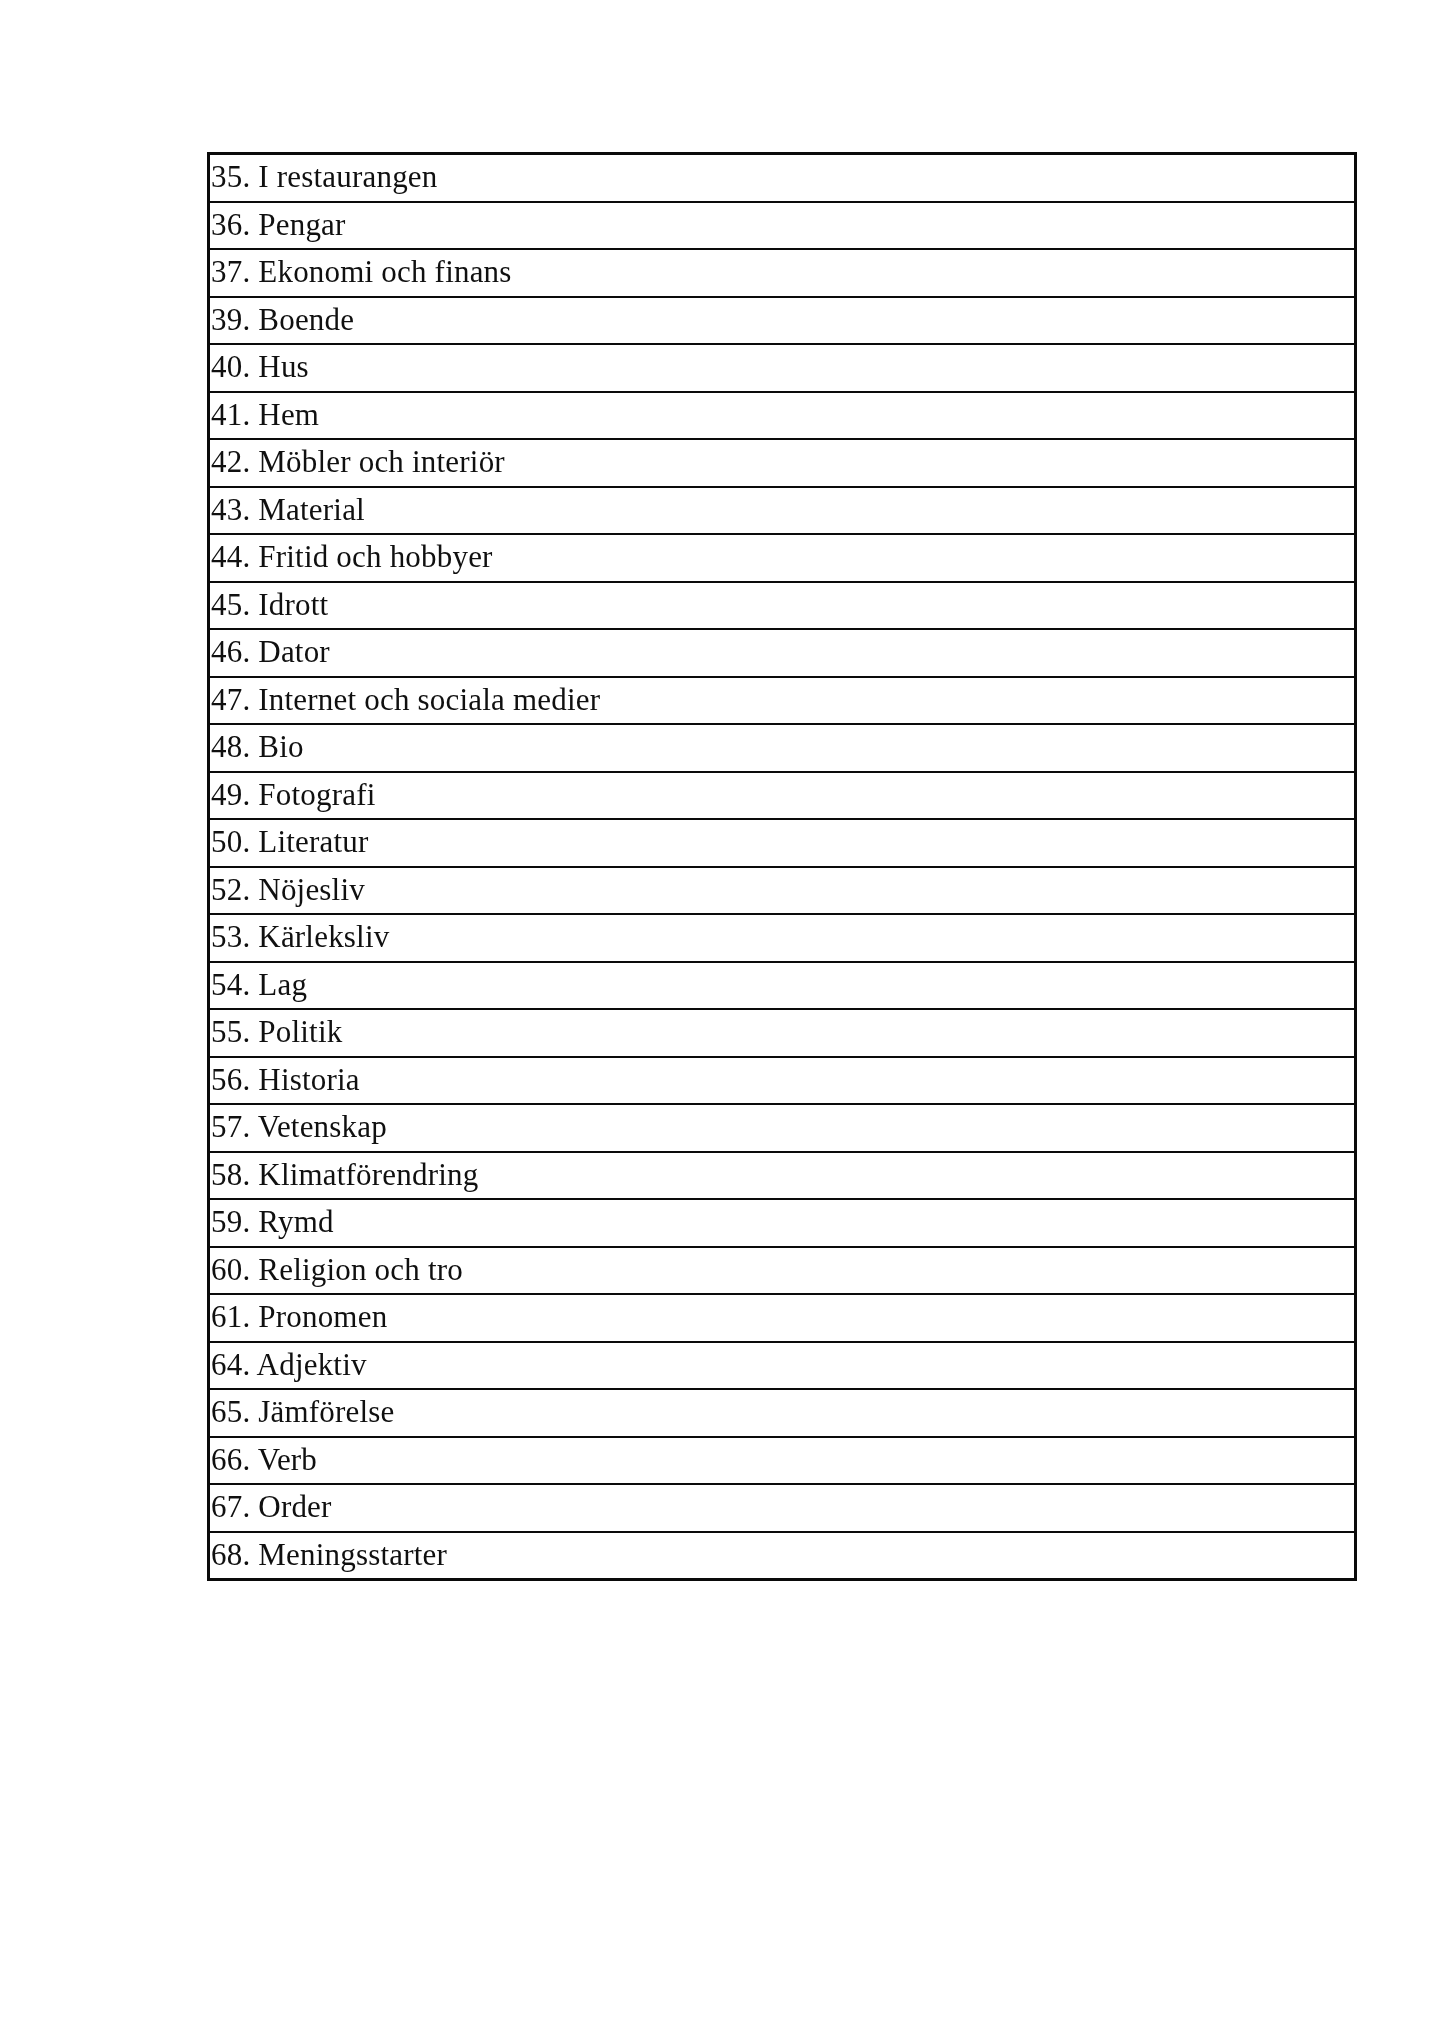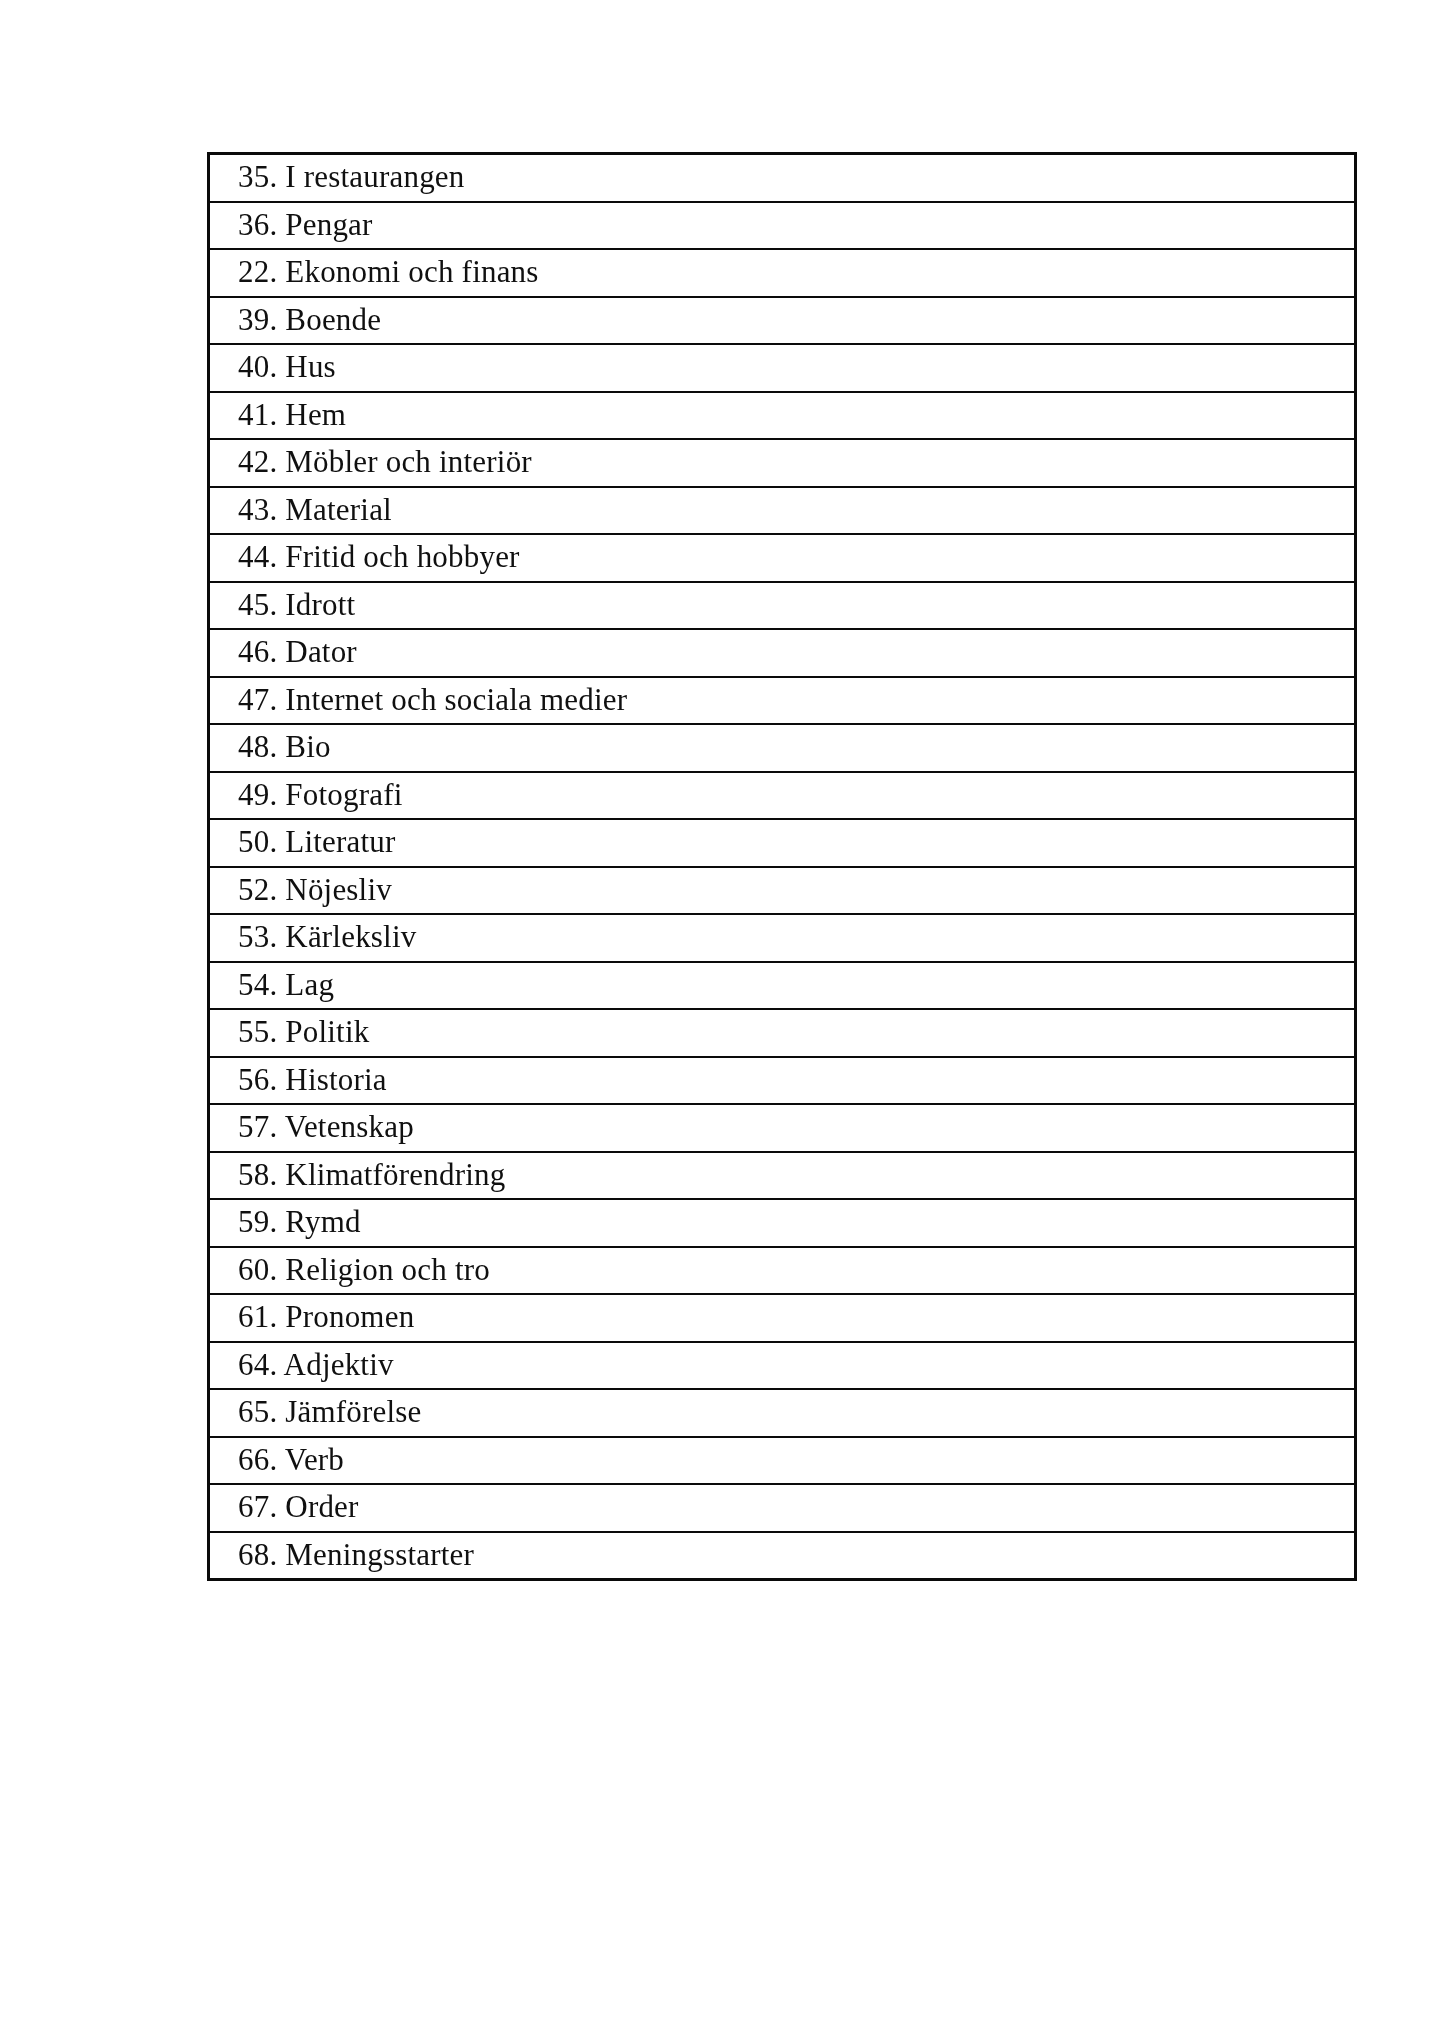--- a/index.html
+++ b/index.html
@@ -23,21 +23,21 @@
     box-sizing: border-box;
     border: 3px solid #0a0a0a;
     background: #ffffff;
   }
   .toc-row {
     box-sizing: border-box;
     height: 47.5px;
     border-bottom: 2px solid #0a0a0a;
     display: flex;
     align-items: center;
-    padding-left: 28px;
+    padding-left: 1px;
     overflow: hidden;
   }
   .toc-row:last-child {
     border-bottom: none;
     height: 45.5px;
     border-radius: 11px;
   }
   .toc-text {
     font-size: 31px;
     line-height: 1;
@@ -53,21 +53,21 @@
 <div class="page">
   <div class="toc-table" id="toc-table">
 
   <div class="toc-row">
         <span class="toc-text">35. I restaurangen</span>
       </div>
       <div class="toc-row">
         <span class="toc-text">36. Pengar</span>
       </div>
       <div class="toc-row">
-        <span class="toc-text">22. Ekonomi och finans</span>
+        <span class="toc-text">37. Ekonomi och finans</span>
       </div>
       <div class="toc-row">
         <span class="toc-text">39. Boende</span>
       </div>
       <div class="toc-row">
         <span class="toc-text">40. Hus</span>
       </div>
       <div class="toc-row">
         <span class="toc-text">41. Hem</span>
       </div>

